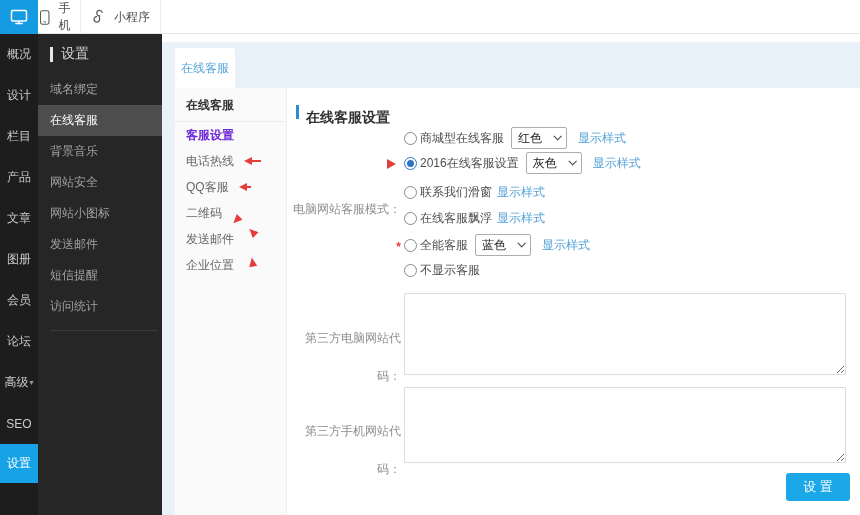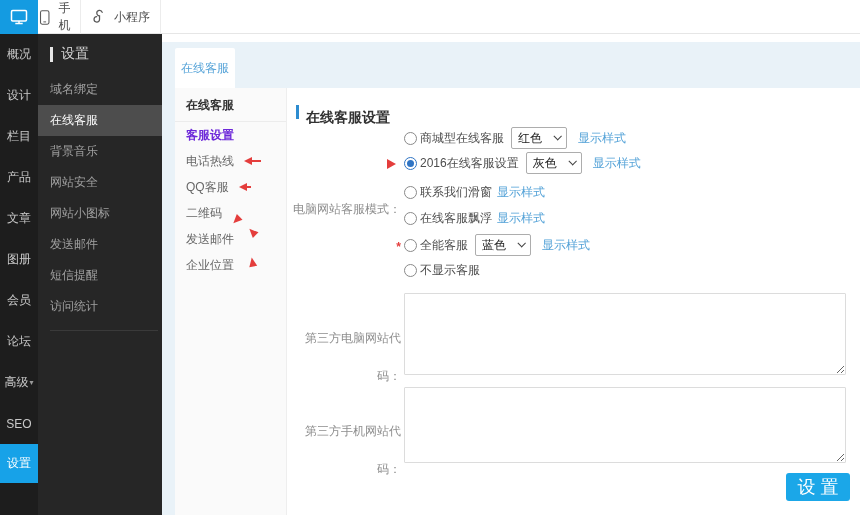--- a/index.html
+++ b/index.html
@@ -62,21 +62,21 @@
   .radio { width:13px; height:13px; border:1px solid #8a8a8a; border-radius:50%; background:#fff; display:inline-block; flex:none; cursor:pointer; }
   .radio.checked { border-color:#2f74c4; position:relative; }
   .radio.checked::after { content:""; position:absolute; left:2px; top:2px; width:7px; height:7px; border-radius:50%; background:#2f74c4; }
 
   .sel { display:inline-flex; align-items:center; justify-content:space-between; width:56px; height:22px; border:1px solid #adadad; border-radius:2px; background:#fff; padding:0 6px; font-size:12px; color:#222; cursor:pointer; margin-left:4px; }
   .chev { width:6px; height:6px; border-right:1.4px solid #444; border-bottom:1.4px solid #444; transform:rotate(45deg) translateY(-1px); margin-top:-2px; }
   .link { font-size:12px; color:#55a3d8; text-decoration:none; cursor:pointer; margin-left:8px; }
   .pointer { position:absolute; left:-17px; top:9px; width:0; height:0; border-top:5px solid transparent; border-bottom:5px solid transparent; border-left:9px solid #e43d3c; }
 
   .code-area { position:absolute; left:116px; width:442px; border:1px solid #dcdcdc; border-radius:1px; background:#fff; resize:both; font-size:12px; padding:4px; color:#333; outline:none; }
-  .submit-btn { position:absolute; top:385px; right:10px; width:64px; height:28px; background:#1ba7e8; color:#fff; border:none; border-radius:3px; font-size:18px; cursor:pointer; font-family:inherit; }
+  .submit-btn { position:absolute; top:385px; right:10px; width:64px; height:28px; background:#1ba7e8; color:#fff; border:none; border-radius:3px; font-size:13px; cursor:pointer; font-family:inherit; }
 </style>
 </head>
 <body>
 
 <div class="stage">
 
   <div class="topbar">
     <div class="pc-tile">
       <svg width="20" height="20" viewBox="0 0 20 20">
         <rect x="2.5" y="3.5" width="15" height="10.5" rx="1.2" fill="none" stroke="#ffffff" stroke-width="1.5"></rect>

